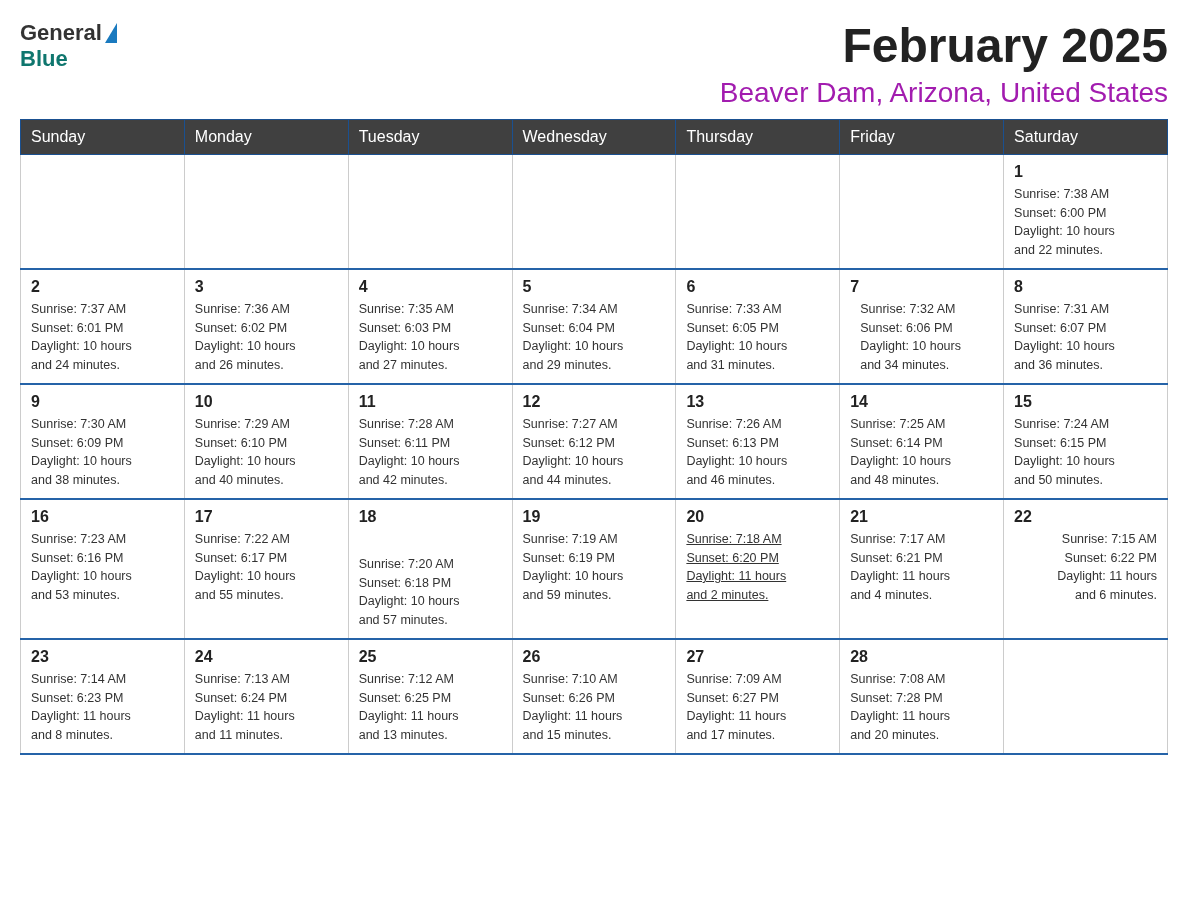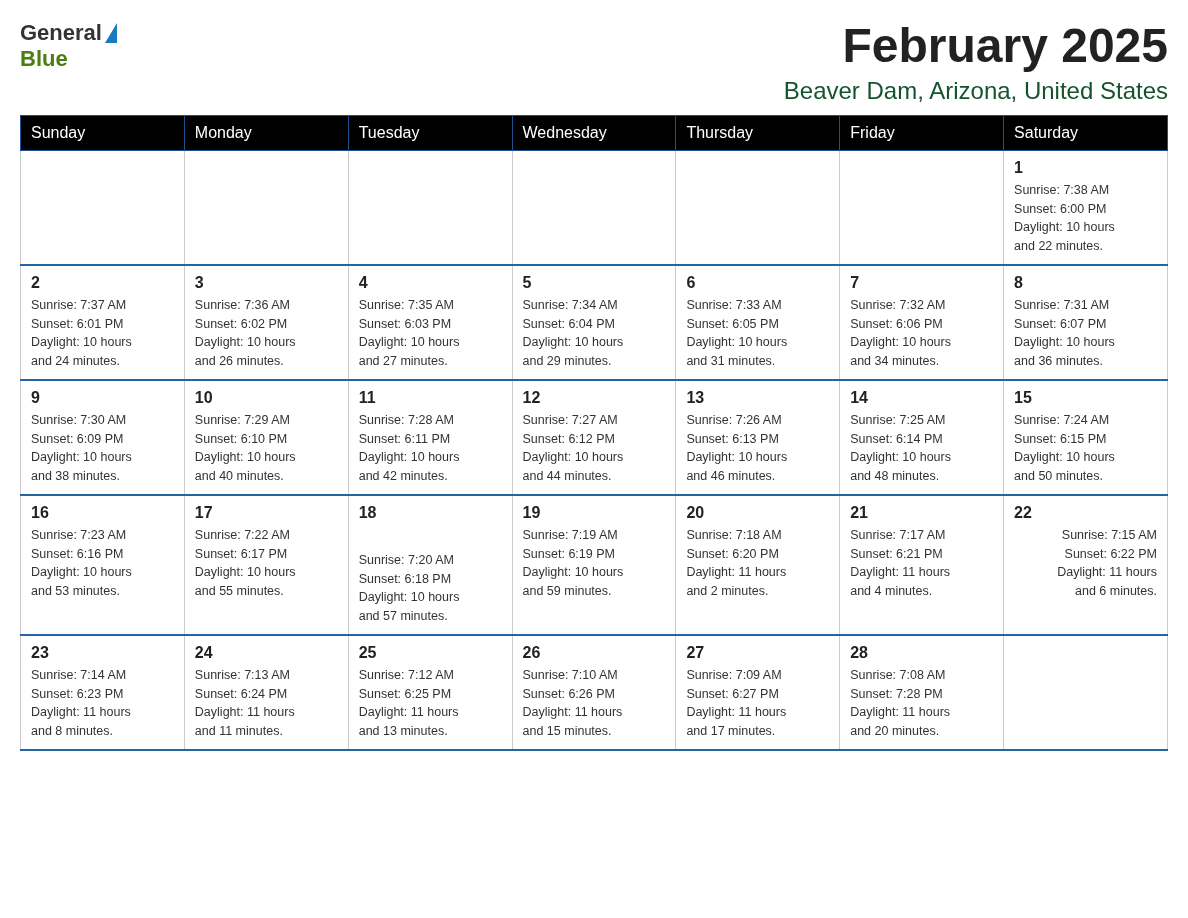--- a/index.html
+++ b/index.html
@@ -34,43 +34,43 @@
       height: 0;
       border-left: 12px solid transparent;
       border-right: 0px solid transparent;
       border-bottom: 20px solid #1a7abf;
       margin-left: 3px;
       display: inline-block;
     }
     .logo-blue {
       font-size: 22px;
       font-weight: bold;
-      color: #4d7c0f;
+      color: #0f766e;
     }
     .title-section {
       text-align: right;
     }
     .month-title {
       font-size: 48px;
       font-weight: bold;
       color: #222;
       line-height: 1.1;
     }
     .location {
-      font-size: 24px;
-      color: #14532d;
+      font-size: 28px;
+      color: #a21caf;
       margin-top: 4px;
     }
     .calendar {
       width: 100%;
       border-collapse: collapse;
       margin-top: 10px;
     }
     .calendar th {
-      background-color: #000000;
+      background-color: #404040;
       color: white;
       padding: 8px 10px;
       text-align: left;
       font-size: 16px;
       font-weight: normal;
       border: 1px solid #1a5090;
     }
     .calendar td {
       width: calc(100% / 7);
       vertical-align: top;
@@ -176,21 +176,21 @@
         </td>
         <td>
           <span class="day-number">6</span>
           <div class="day-info" style="white-space: pre-line;">Sunrise: 7:33 AM
 Sunset: 6:05 PM
 Daylight: 10 hours
 and 31 minutes.</div>
         </td>
         <td>
           <span class="day-number">7</span>
-          <div class="day-info" style="white-space: pre-line;">Sunrise: 7:32 AM
+          <div class="day-info" style="white-space: pre-line; margin-left: 10px;">Sunrise: 7:32 AM
 Sunset: 6:06 PM
 Daylight: 10 hours
 and 34 minutes.</div>
         </td>
         <td>
           <span class="day-number">8</span>
           <div class="day-info" style="white-space: pre-line;">Sunrise: 7:31 AM
 Sunset: 6:07 PM
 Daylight: 10 hours
 and 36 minutes.</div>
@@ -271,21 +271,21 @@
         </td>
         <td>
           <span class="day-number">19</span>
           <div class="day-info" style="white-space: pre-line;">Sunrise: 7:19 AM
 Sunset: 6:19 PM
 Daylight: 10 hours
 and 59 minutes.</div>
         </td>
         <td>
           <span class="day-number">20</span>
-          <div class="day-info" style="white-space: pre-line;">Sunrise: 7:18 AM
+          <div class="day-info" style="white-space: pre-line; text-decoration: underline;">Sunrise: 7:18 AM
 Sunset: 6:20 PM
 Daylight: 11 hours
 and 2 minutes.</div>
         </td>
         <td>
           <span class="day-number">21</span>
           <div class="day-info" style="white-space: pre-line;">Sunrise: 7:17 AM
 Sunset: 6:21 PM
 Daylight: 11 hours
 and 4 minutes.</div>

